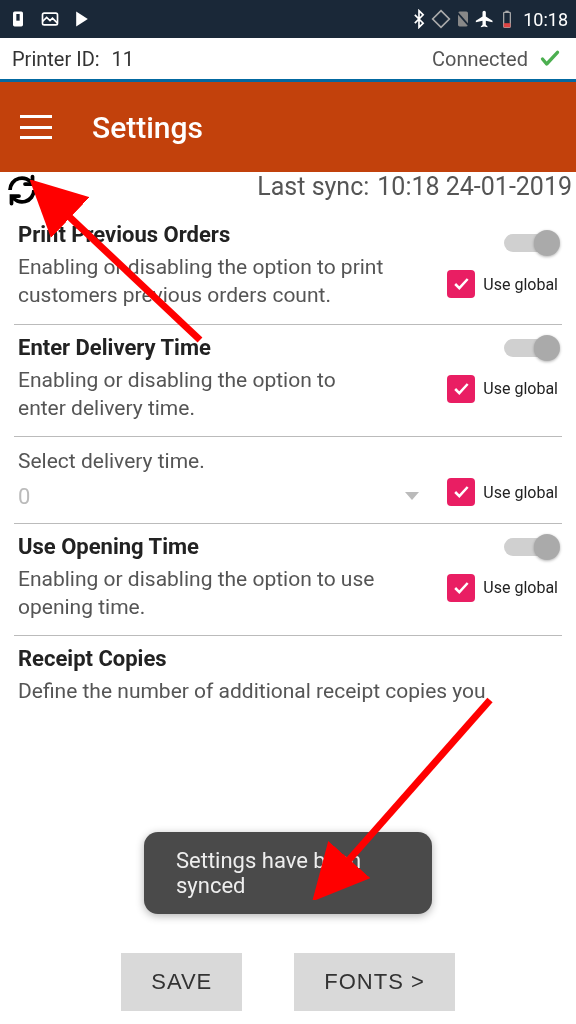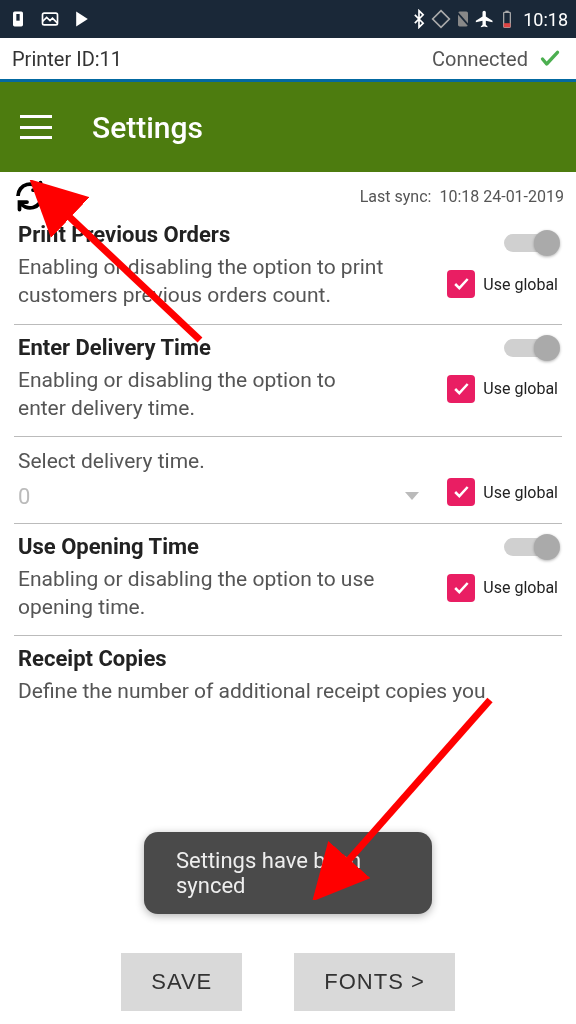--- a/index.html
+++ b/index.html
@@ -12,27 +12,27 @@
   .status-right .clock { font-weight: 400; margin-left: 4px; }
   .stat-icon { width: 20px; height: 20px; display: inline-flex; align-items: center; justify-content: center; }
   
   
   .printer-bar { height: 44px; background: #fff; display: flex; align-items: center; padding: 0 12px; font-size: 20px; color: #333; border-bottom: 3px solid #0369a1; }
   .printer-bar .spacer { flex: 1; }
   .printer-bar .status { color: #555; }
   .check { width: 28px; height: 20px; margin-left: 8px; }
   
   
-  .app-bar { height: 90px; background: #4d7c0f; color: #fff; display: flex; align-items: center; padding: 0 20px; }
+  .app-bar { height: 90px; background: #c2410c; color: #fff; display: flex; align-items: center; padding: 0 20px; }
   .hamburger { width: 32px; height: 24px; margin-right: 40px; display: flex; flex-direction: column; justify-content: space-between; }
   .hamburger span { display: block; height: 3px; width: 32px; background: #fff; }
   .app-bar h1 { font-size: 30px; font-weight: 500; }
   
   
-  .sync-row { height: 48px; display: flex; align-items: center; padding: 0 12px; font-size: 16px; color: #555; }
+  .sync-row { height: 48px; display: flex; padding: 0 4px; font-size: 25px; color: #555; }
   .sync-icon { width: 36px; height: 36px; }
   .sync-row .sync-label { margin-left: auto; }
   .sync-row .sync-val { margin-left: 8px; }
   
   
   .settings-list { padding: 0 14px; }
   .setting { padding: 10px 4px 14px 4px; border-bottom: 1px solid #bbb; position: relative; }
   .setting .row { display: flex; align-items: flex-start; }
   .setting .text-col { flex: 1; padding-right: 10px; }
   .setting .side-col { width: 160px; display: flex; flex-direction: column; align-items: flex-end; gap: 18px; }
@@ -115,21 +115,21 @@
           <rect x="8" y="17" width="8" height="5" fill="#d44"></rect>
           <rect x="10" y="2" width="4" height="2" fill="#aaa"></rect>
         </svg>
       </span>
     <span class="clock">10:18</span>
   </div>
 </div>
 
 <div class="printer-bar">
   <span>Printer ID:</span>
-  <span style="margin-left:0">11</span>
+  <span style="margin-left:12px">11</span>
   <span class="spacer"></span>
   <span class="status">Connected</span>
   <svg class="check" viewBox="0 0 24 24">
       <path d="M3 12l5 6L21 4" fill="none" stroke="#4caf50" stroke-width="4" stroke-linecap="round" stroke-linejoin="round"></path>
     </svg>
 </div>
 
 <div class="app-bar">
   <div class="hamburger">
       <span></span>

